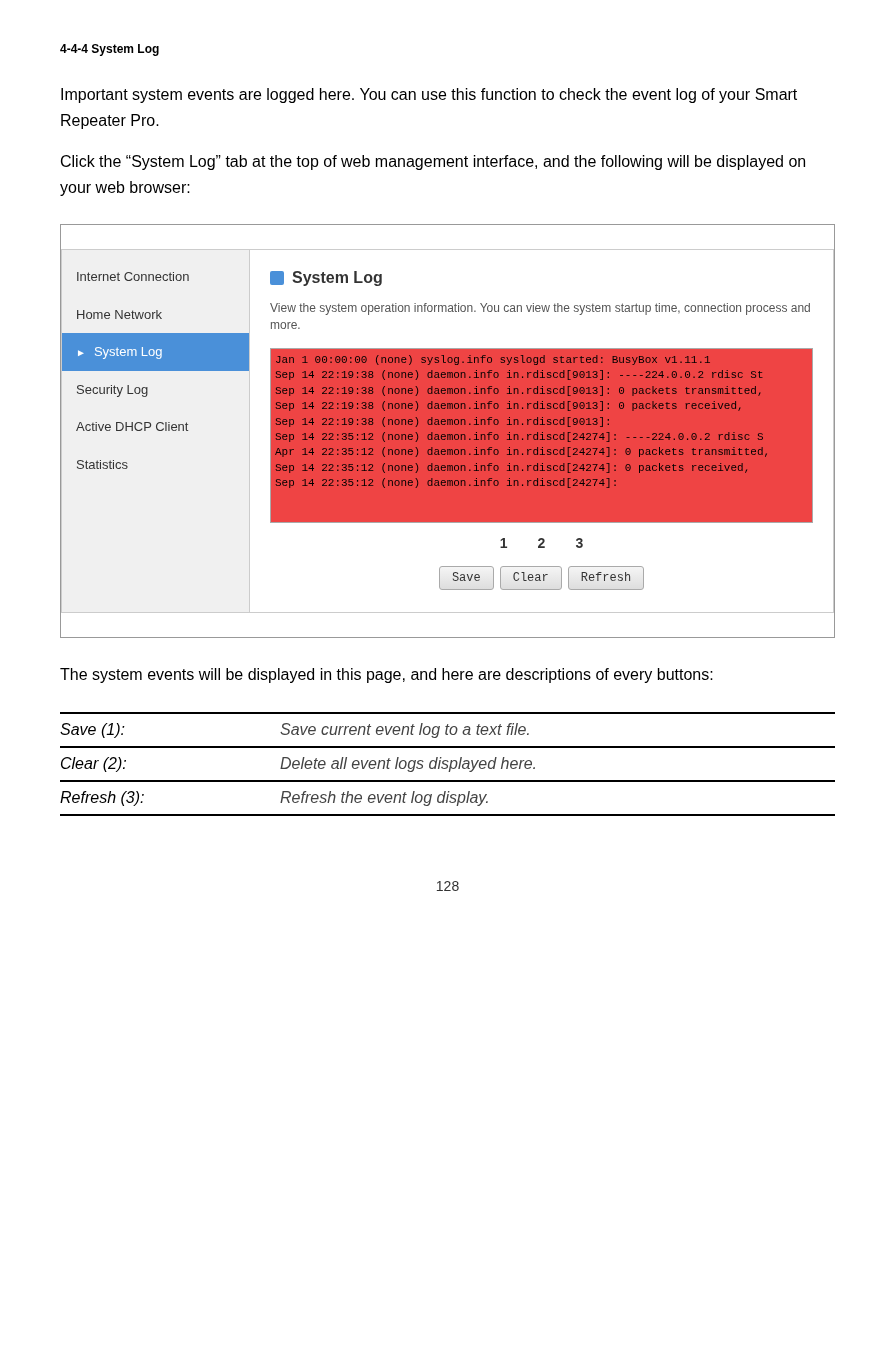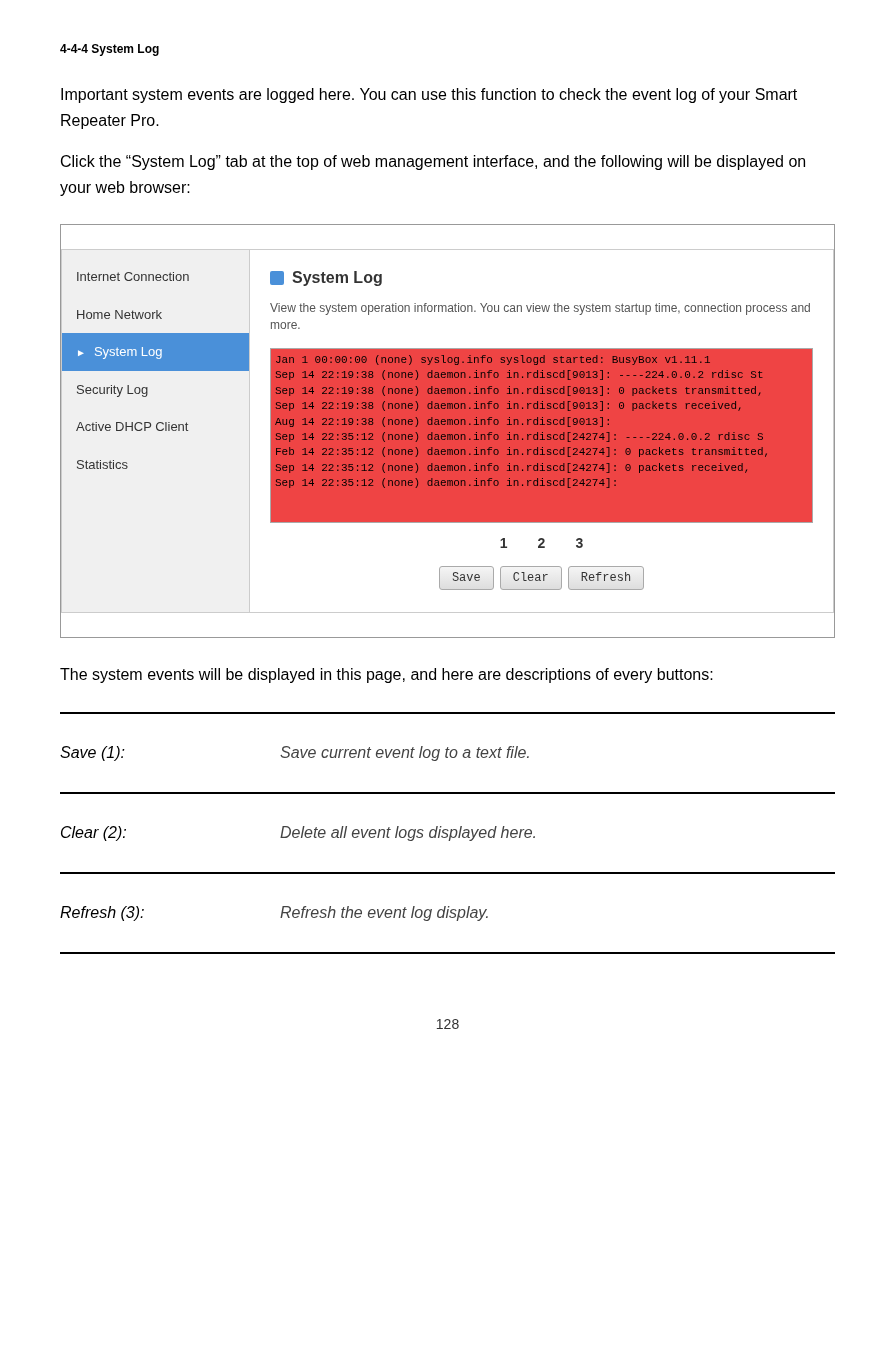--- a/index.html
+++ b/index.html
@@ -147,21 +147,21 @@
 
     .desc-table tr {
       border-top: 2px solid #000;
     }
 
     .desc-table tr:last-child {
       border-bottom: 2px solid #000;
     }
 
     .desc-table td {
-      padding: 27px 0;
+      padding: 4px 0;
       font-size: 16px;
       vertical-align: top;
     }
 
     .desc-table td:first-child {
       width: 220px;
       font-style: italic;
       font-weight: normal;
       color: #000;
     }
@@ -222,23 +222,23 @@
         <span class="main-title-icon"></span>
         <span>System Log</span>
       </div>
       <div class="description">View the system operation information. You can view the system startup time, connection process and more.</div>
 
       <div class="log-area" id="log-display">
           <div class="log-line">Jan  1 00:00:00 (none) syslog.info syslogd started: BusyBox v1.11.1</div>
           <div class="log-line">Sep 14 22:19:38 (none) daemon.info in.rdiscd[9013]:  ----224.0.0.2 rdisc St</div>
           <div class="log-line">Sep 14 22:19:38 (none) daemon.info in.rdiscd[9013]: 0 packets transmitted,</div>
           <div class="log-line">Sep 14 22:19:38 (none) daemon.info in.rdiscd[9013]: 0 packets received,</div>
-          <div class="log-line">Aug 14 22:19:38 (none) daemon.info in.rdiscd[9013]:</div>
+          <div class="log-line">Sep 14 22:19:38 (none) daemon.info in.rdiscd[9013]:</div>
           <div class="log-line">Sep 14 22:35:12 (none) daemon.info in.rdiscd[24274]:  ----224.0.0.2 rdisc S</div>
-          <div class="log-line">Feb 14 22:35:12 (none) daemon.info in.rdiscd[24274]: 0 packets transmitted,</div>
+          <div class="log-line">Apr 14 22:35:12 (none) daemon.info in.rdiscd[24274]: 0 packets transmitted,</div>
           <div class="log-line">Sep 14 22:35:12 (none) daemon.info in.rdiscd[24274]: 0 packets received,</div>
           <div class="log-line">Sep 14 22:35:12 (none) daemon.info in.rdiscd[24274]:</div>
         </div>
 
       <div class="number-row">
         <span>1</span>
         <span>2</span>
         <span>3</span>
       </div>
 

